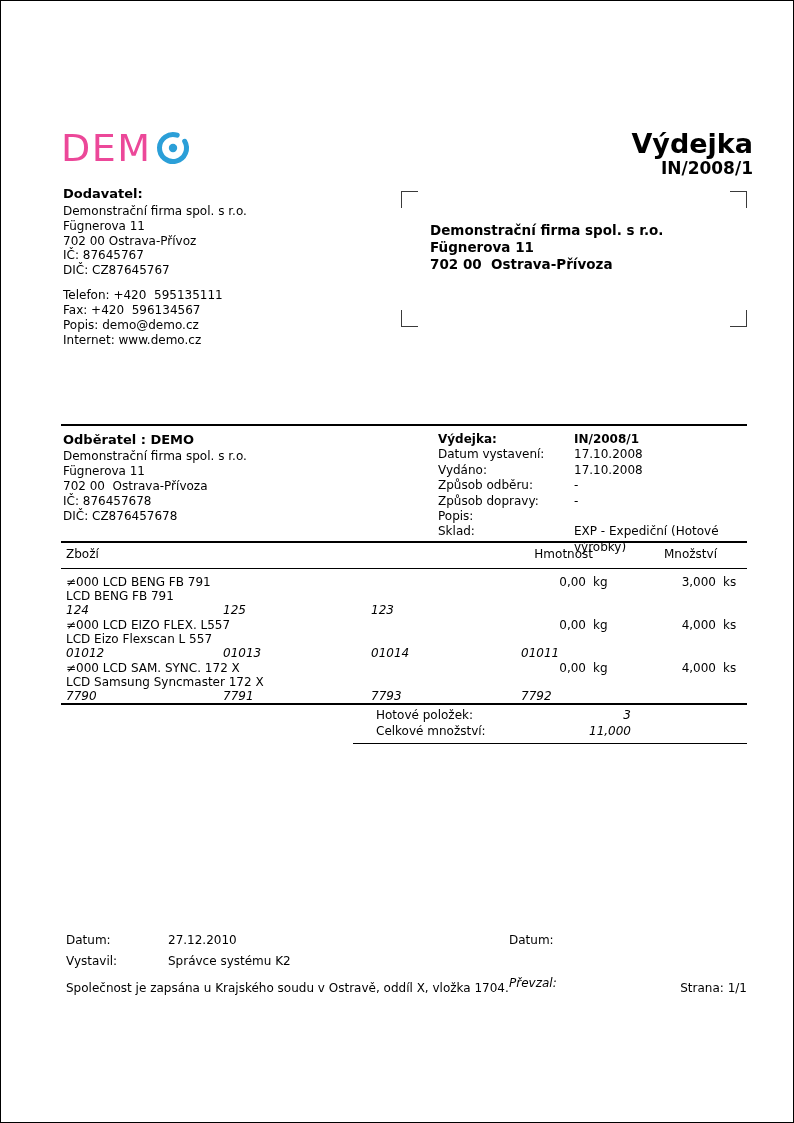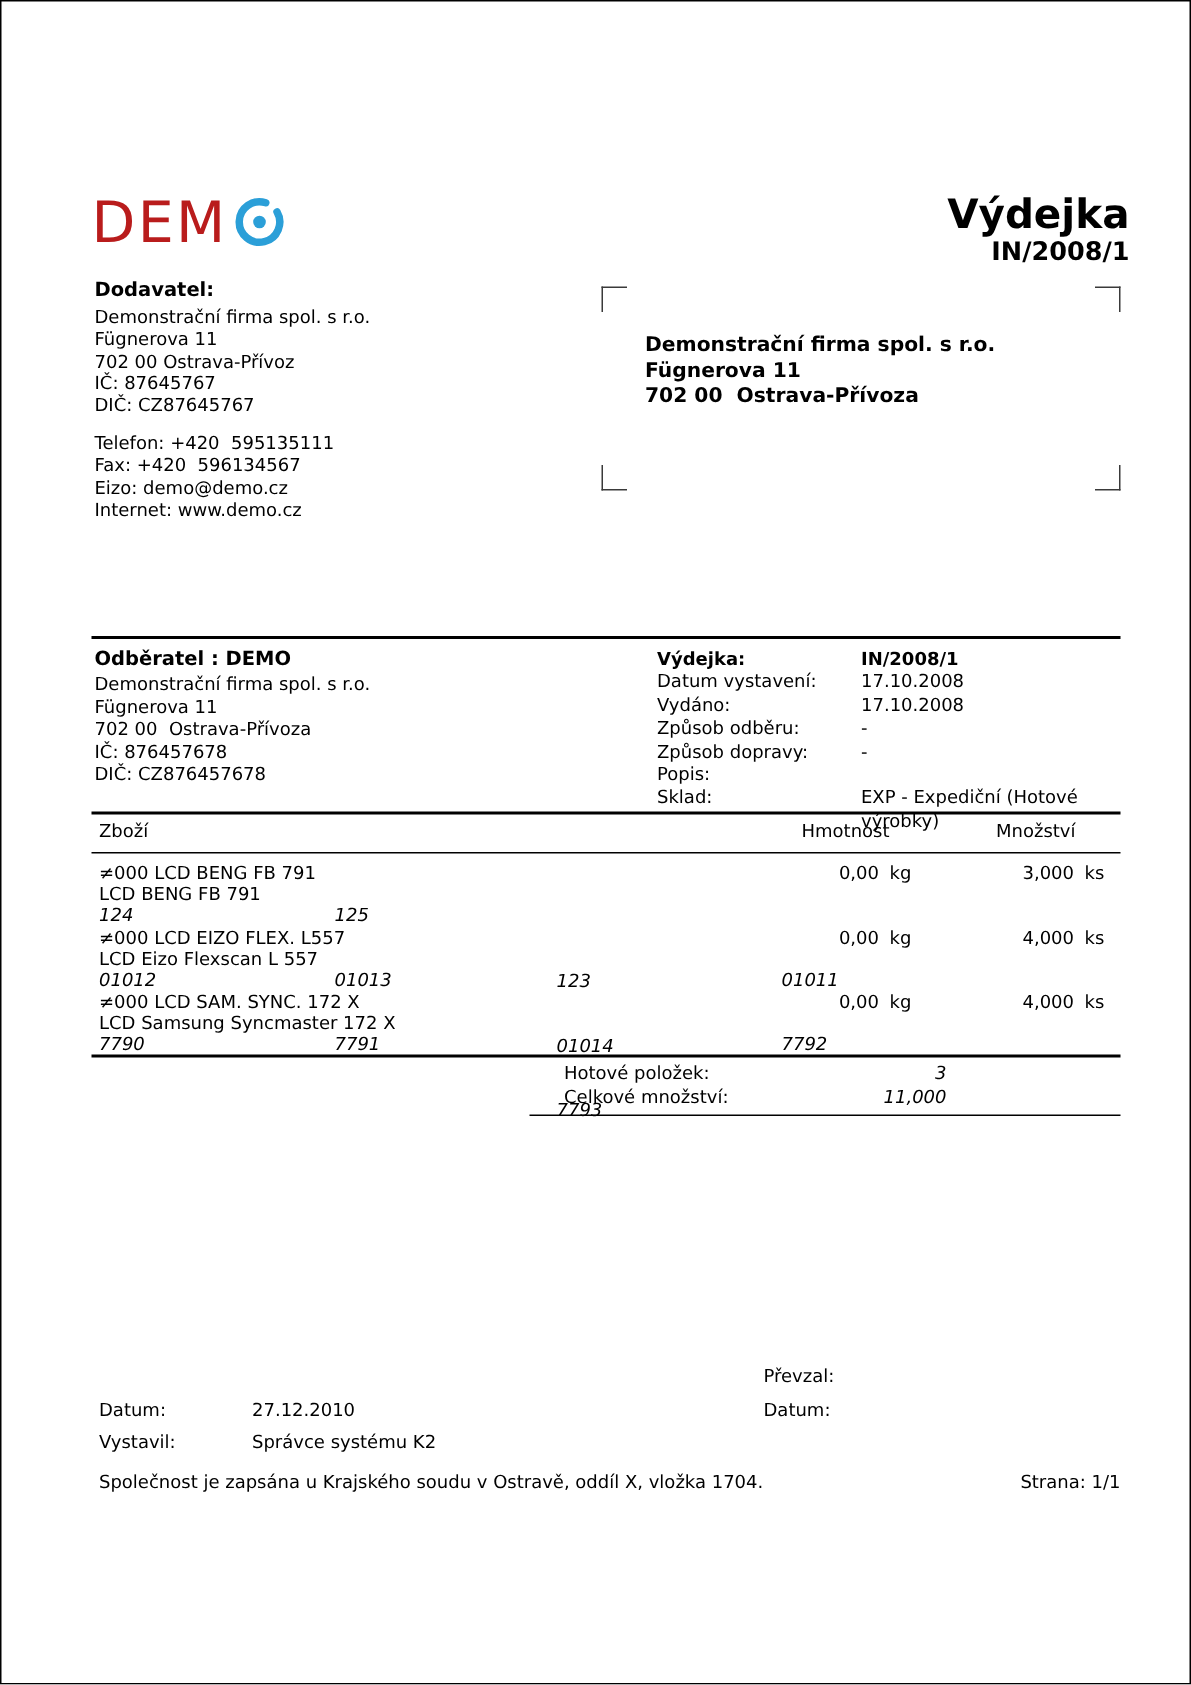--- a/index.html
+++ b/index.html
@@ -12,21 +12,21 @@
     font-family:"DejaVu Sans", sans-serif;
     font-size:12px;
     color:#000;
     overflow:hidden;
     margin:0 auto;
   }
   .pre { white-space:pre; }
 
   
   .logo { position:absolute; left:60px; top:126px; display:flex; align-items:center; }
-  .logo-text { font-size:38px; line-height:42px; letter-spacing:1.5px; color:#b91c1c; }
+  .logo-text { font-size:38px; line-height:42px; letter-spacing:1.5px; color:#ec4899; }
   .logo-o { margin-left:3px; margin-top:3px; }
 
   
   .doc-title { position:absolute; top:129px; right:40px; text-align:right; }
   .doc-title .t { font-size:27px; font-weight:bold; line-height:28px; }
   .doc-title .n { font-size:17px; font-weight:bold; line-height:21px; }
 
   
   .sup-label { position:absolute; left:62px; top:185px; font-size:13px; font-weight:bold; }
   .sup-addr { position:absolute; left:62px; top:203px; line-height:15px; }
@@ -62,21 +62,21 @@
   .th-qty { position:absolute; left:571px; top:546px; width:145px; text-align:right; }
 
   .item-row { position:absolute; left:62px; width:684px; height:43px; }
   .i-code { position:absolute; left:3px; top:0; }
   .i-weight { position:absolute; left:390px; top:0; width:133px; text-align:right; }
   .i-wunit { position:absolute; left:530px; top:0; }
   .i-qty { position:absolute; left:545px; top:0; width:108px; text-align:right; }
   .i-qunit { position:absolute; left:660px; top:0;text-align:right; }
   .i-name { position:absolute; left:3px; top:14px; }
   .i-ser { position:absolute; top:28px; font-style:italic;text-align:center; }
-  .s0 { left:3px; } .s1 { left:160px; } .s2 { left:308px;margin-top:44px; } .s3 { left:458px; }
+  .s0 { left:3px; } .s1 { left:160px; } .s2 { left:308px; } .s3 { left:458px; }
 
   
   .tot-lbl1 { position:absolute; left:375px; top:707px; }
   .tot-val1 { position:absolute; left:500px; top:707px; width:130px; text-align:right; font-style:italic; }
   .tot-lbl2 { position:absolute; left:375px; top:723px; }
   .tot-val2 { position:absolute; left:500px; top:723px; width:130px; text-align:right; font-style:italic; }
   .tot-rule { position:absolute; left:352px; top:742px; width:394px; height:1px; background:#000; }
 
   
   .sig { position:absolute; }
@@ -109,21 +109,21 @@
     <div class="pre">Fügnerova 11</div>
     <div class="pre">702 00 Ostrava-Přívoz</div>
   </div>
   <div class="sup-ids">
     <div class="pre">IČ: 87645767</div>
     <div class="pre">DIČ: CZ87645767</div>
   </div>
   <div class="sup-contact">
     <div class="pre">Telefon: +420  595135111</div>
     <div class="pre">Fax: +420  596134567</div>
-    <div class="pre">Eizo: demo@demo.cz</div>
+    <div class="pre">Popis: demo@demo.cz</div>
     <div class="pre">Internet: www.demo.cz</div>
   </div>
 
   <div class="addr-window">
     <div class="corner tl"></div>
     <div class="corner tr"></div>
     <div class="corner bl"></div>
     <div class="corner br"></div>
     <div class="addr-text">
       <div class="pre">Demonstrační firma spol. s r.o.</div>
@@ -224,18 +224,18 @@
   <div class="tot-val1">3</div>
   <div class="tot-lbl2">Celkové množství:</div>
   <div class="tot-val2">11,000</div>
   <div class="tot-rule"></div>
 
   <div class="sig" style="left:65px; top:932px;">Datum:</div>
   <div class="sig" style="left:167px; top:932px;">27.12.2010</div>
   <div class="sig" style="left:508px; top:932px;">Datum:</div>
   <div class="sig" style="left:65px; top:953px;">Vystavil:</div>
   <div class="sig" style="left:167px; top:953px;">Správce systému K2</div>
-  <div class="sig" style="left:508px; top:909px;">Převzal:</div>
+  <div class="sig" style="left:508px; top:975px;font-style:italic;">Převzal:</div>
 
   <div class="foot-reg">Společnost je zapsána u Krajského soudu v Ostravě, oddíl X, vložka 1704.</div>
   <div class="foot-page">Strana: 1/1</div>
 
 </div>
 
 </body></html>

